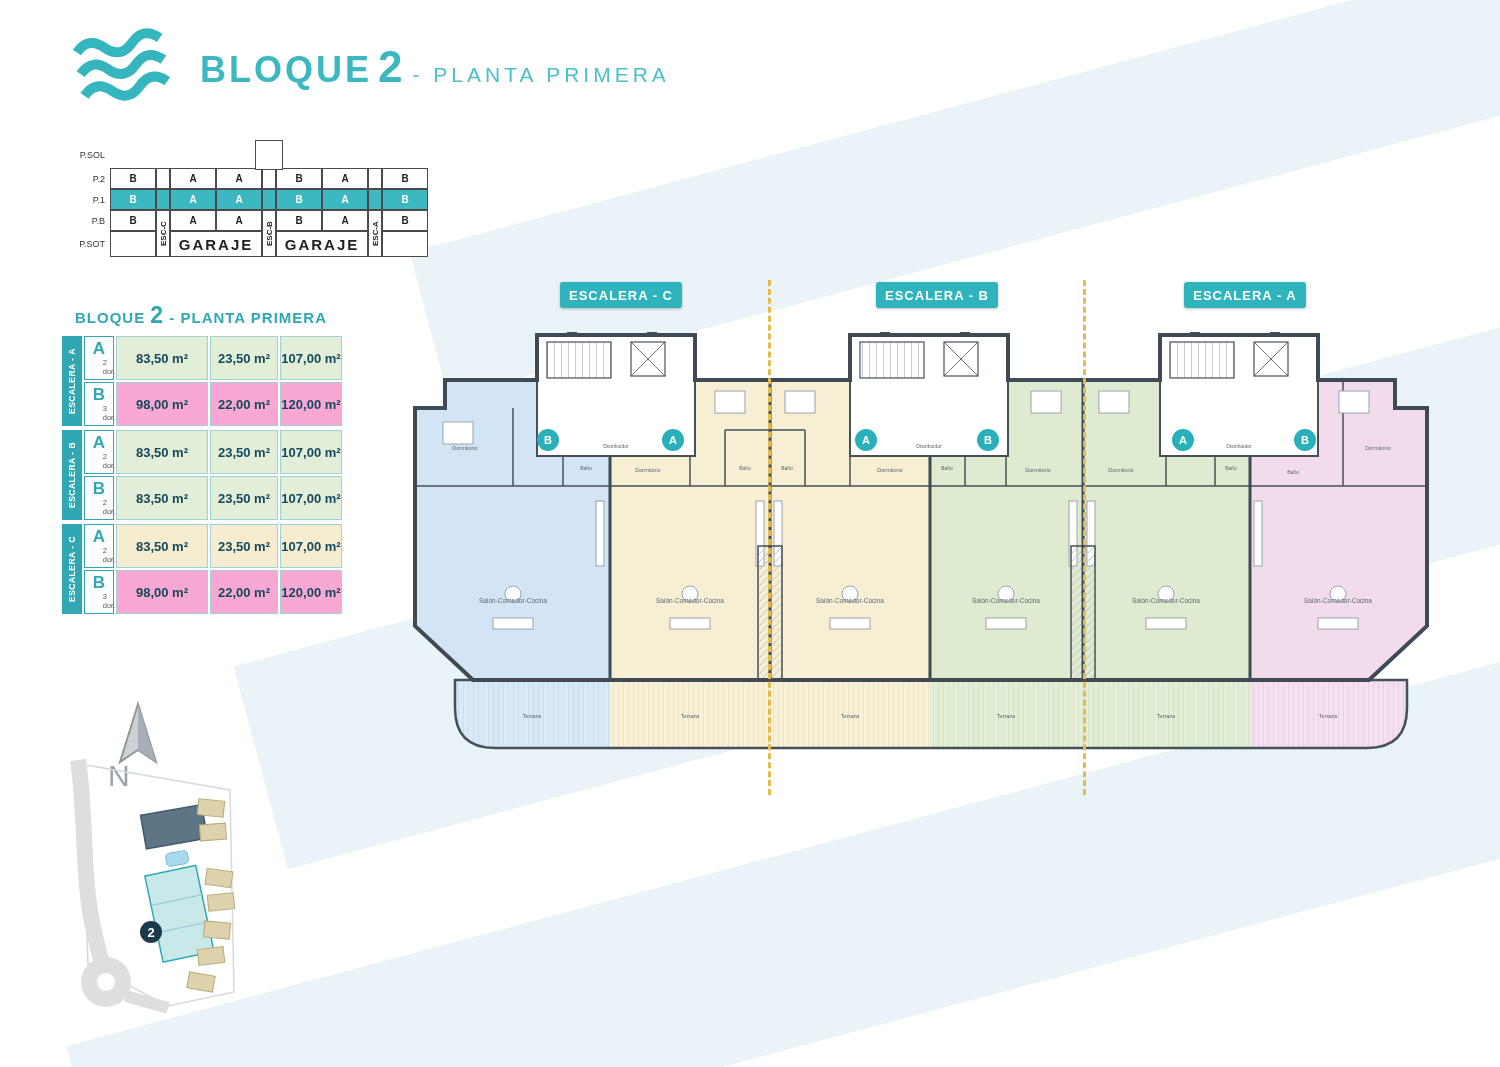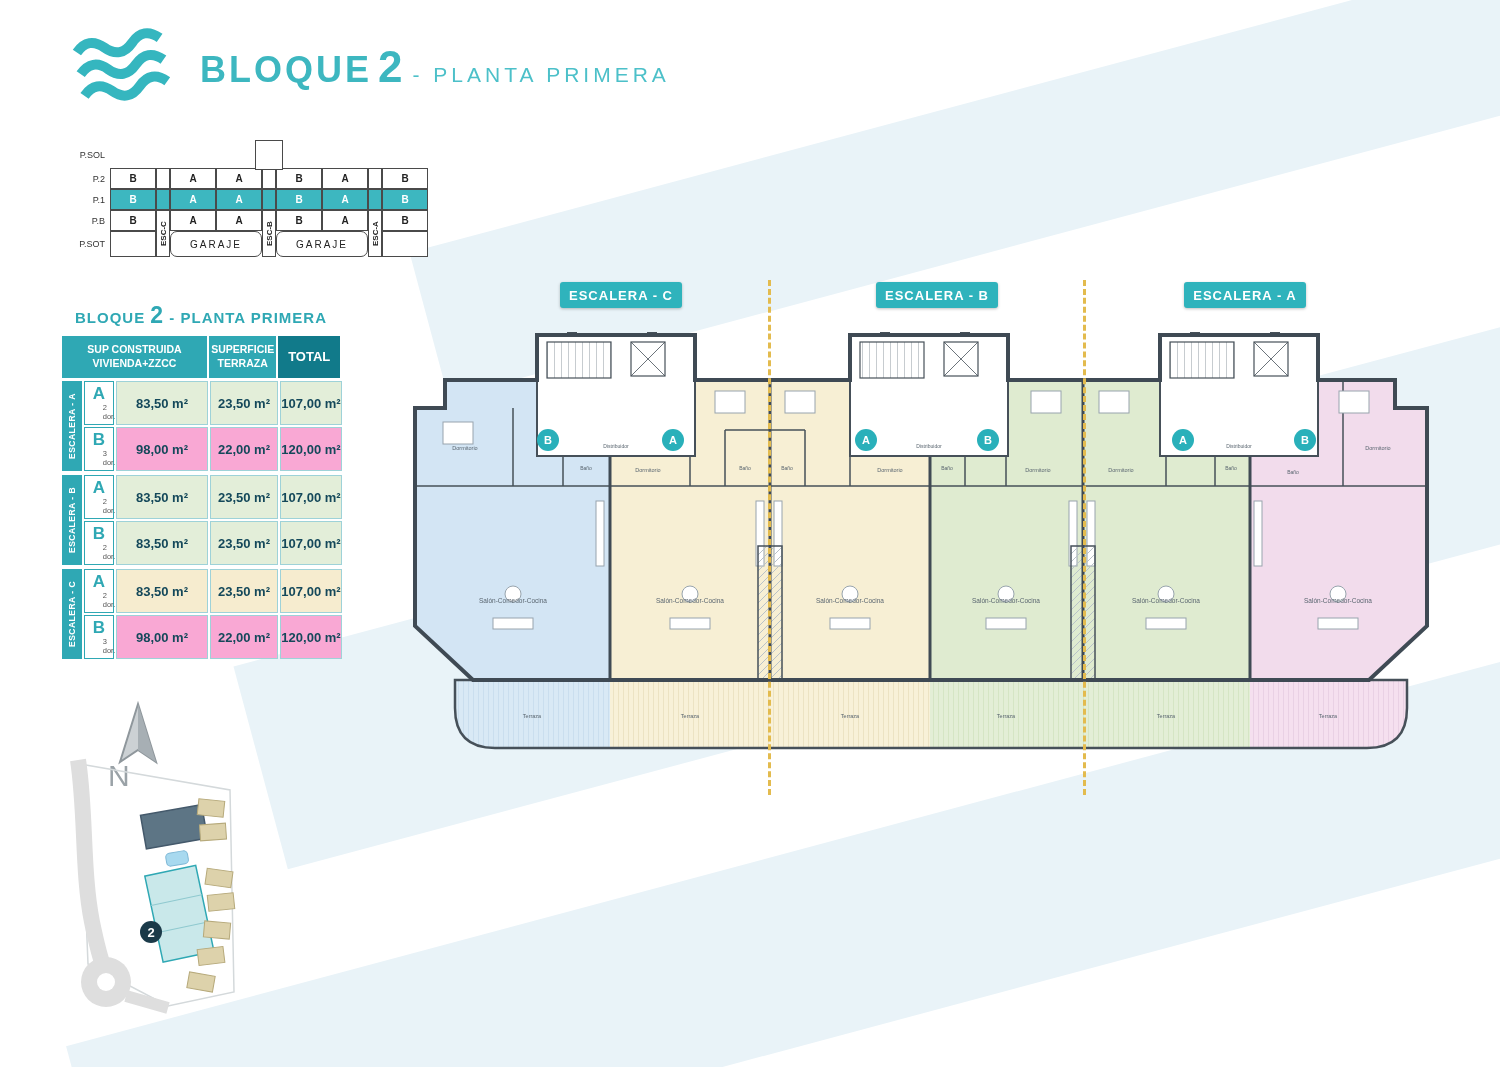--- a/index.html
+++ b/index.html
@@ -21,21 +21,21 @@
   .secgrid{left:70px;top:142px;display:grid;
     grid-template-columns:40px 46px 14px 46px 46px 14px 46px 46px 14px 46px;
     grid-template-rows:26px 21px 21px 21px 26px;}
   .sc{border:1px solid #4a4a4a;background:#fff;display:flex;align-items:center;justify-content:center;
       font-size:10px;font-weight:bold;color:#222;}
   .sc.hl{background:#3db7c0;color:#fff;}
   .sclabel{border:none;background:transparent;font-weight:normal;font-size:9px;color:#333;
       display:flex;align-items:center;justify-content:flex-end;padding-right:5px;}
   .escv{writing-mode:vertical-rl;transform:rotate(180deg);font-size:8px;font-weight:bold;
       border:1px solid #4a4a4a;background:#fff;display:flex;align-items:center;justify-content:center;color:#222;}
-  .garaje{font-weight:normal;font-size:10px;letter-spacing:2px;border-radius:7px;}
+  .garaje{font-weight:bold;font-size:15px;letter-spacing:2px;}
   .tower{grid-area:1/6;width:26px;height:28px;align-self:end;justify-self:center;
       border:1.5px solid #4a4a4a;background:#fff;margin-bottom:-2px;z-index:2;}
 
   
   .tblwrap{left:62px;top:302px;width:278px;}
   .table-title{text-align:center;color:#2fa8b4;font-weight:bold;font-size:15px;letter-spacing:1px;margin-bottom:7px;}
   .table-title .num{font-size:23px;}
   .thead{display:flex;gap:2px;margin-bottom:3px;}
   .th{background:#2fa8b4;color:#fff;font-weight:bold;font-size:10.5px;text-align:center;
       display:flex;flex-direction:column;justify-content:center;height:42px;line-height:1.3;}
@@ -138,31 +138,20 @@
     <div class="sc garaje" style="grid-area:5/7/6/9">GARAJE</div>
     <div class="sc" style="grid-area:5/10"></div>
   </div>
 
   <div class="layer tblwrap">
     <div class="table-title">
       <span>BLOQUE</span>
       <span class="num">2</span>
       <span>- PLANTA PRIMERA</span>
     </div>
-    <div class="thead">
-      <div class="th th1">
-        <span>SUP CONSTRUIDA</span>
-        <span>VIVIENDA+ZZCC</span>
-      </div>
-      <div class="th th2">
-        <span>SUPERFICIE</span>
-        <span>TERRAZA</span>
-      </div>
-      <div class="th th3">TOTAL</div>
-    </div>
 
     <div class="tgroup">
       <div class="tg-label">ESCALERA - A</div>
       <div class="tg-rows">
         <div class="trow tint-green">
           <div class="cell letter">
             <span class="big">A</span>
             <span class="dorms">2 dor.</span>
           </div>
           <div class="cell val">83,50 m²</div>

